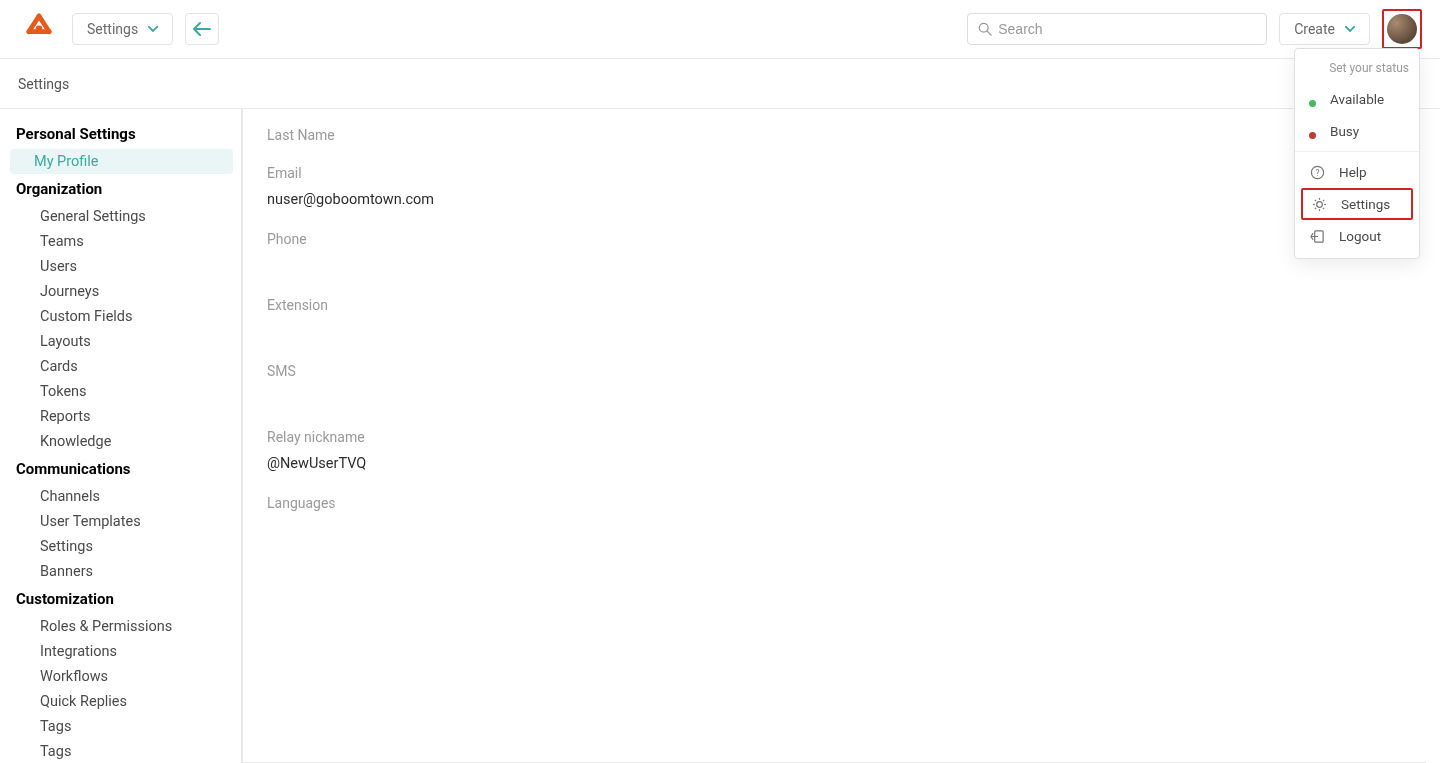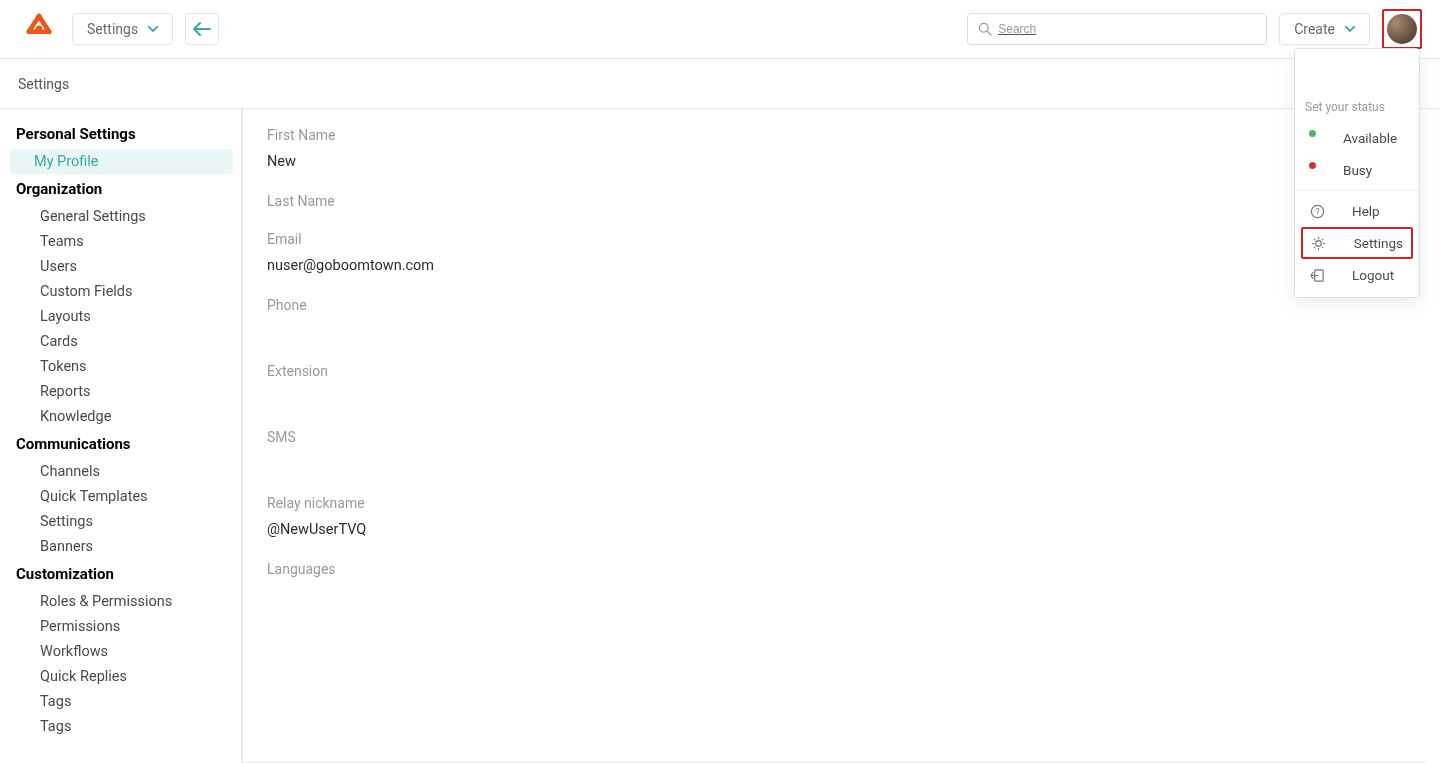--- a/index.html
+++ b/index.html
@@ -70,23 +70,22 @@
       border: 1px solid #dcdcdc;
       border-radius: 4px;
       padding: 0 10px;
       gap: 6px;
       color: #9a9a9a;
     }
     .search input {
       border: none;
       outline: none;
       flex: 1;
-      font-size: 12px;
+      font-size: 14px;
       color: #555;
-      text-decoration: underline;
     }
     .search input::placeholder { color: #9a9a9a; }
     .create-btn { color: #6a6a6a; }
     .avatar-wrap {
       border: 2px solid #d02323;
       border-radius: 2px;
       padding: 3px;
       display: flex;
       align-items: center;
       justify-content: center;
@@ -177,28 +176,27 @@
       background: #fff;
       border: 1px solid #e0e0e0;
       border-radius: 4px;
       box-shadow: 0 6px 20px rgba(0,0,0,0.08);
       z-index: 10;
       padding: 6px 0;
     }
     .dropdown-header {
       color: #9a9a9a;
       font-size: 12px;
-      text-align: left;
+      text-align: right;
       padding: 6px 10px 8px;
-      margin-top: 39px;
     }
     .dropdown-item {
       display: flex;
-      align-items: flex-start;
-      gap: 27px;
+      align-items: flex-end;
+      gap: 14px;
       padding: 8px 14px;
       font-size: 13.5px;
       color: #4a4a4a;
       cursor: pointer;
     }
     .dropdown-item.highlighted {
       border: 2px solid #d02323;
       border-radius: 2px;
       margin: 0 6px;
       padding: 6px 8px;
@@ -286,50 +284,47 @@
 
   <div class="sidebar">
 
     <div class="section-title">Personal Settings</div>
     <div class="nav-item active">My Profile</div>
 
     <div class="section-title">Organization</div>
     <div class="nav-item">General Settings</div>
     <div class="nav-item">Teams</div>
     <div class="nav-item">Users</div>
+    <div class="nav-item">Journeys</div>
     <div class="nav-item">Custom Fields</div>
     <div class="nav-item">Layouts</div>
     <div class="nav-item">Cards</div>
     <div class="nav-item">Tokens</div>
     <div class="nav-item">Reports</div>
     <div class="nav-item">Knowledge</div>
 
     <div class="section-title">Communications</div>
     <div class="nav-item">Channels</div>
-    <div class="nav-item">Quick Templates</div>
+    <div class="nav-item">User Templates</div>
     <div class="nav-item">Settings</div>
     <div class="nav-item">Banners</div>
 
     <div class="section-title">Customization</div>
     <div class="nav-item">Roles &amp; Permissions</div>
-    <div class="nav-item">Permissions</div>
+    <div class="nav-item">Integrations</div>
     <div class="nav-item">Workflows</div>
     <div class="nav-item">Quick Replies</div>
     <div class="nav-item">Tags</div>
     <div class="nav-item">Tags</div>
 
   </div>
 
   <div class="content">
     <div class="content-inner">
 
-      <div class="field">
-        <div class="field-label">First Name</div>
-        <div class="field-value">New</div>
-      </div>
 
       <div class="field">
         <div class="field-label">Last Name</div>
       </div>
 
       <div class="field">
         <div class="field-label">Email</div>
         <div class="field-value">nuser@goboomtown.com</div>
       </div>
 

